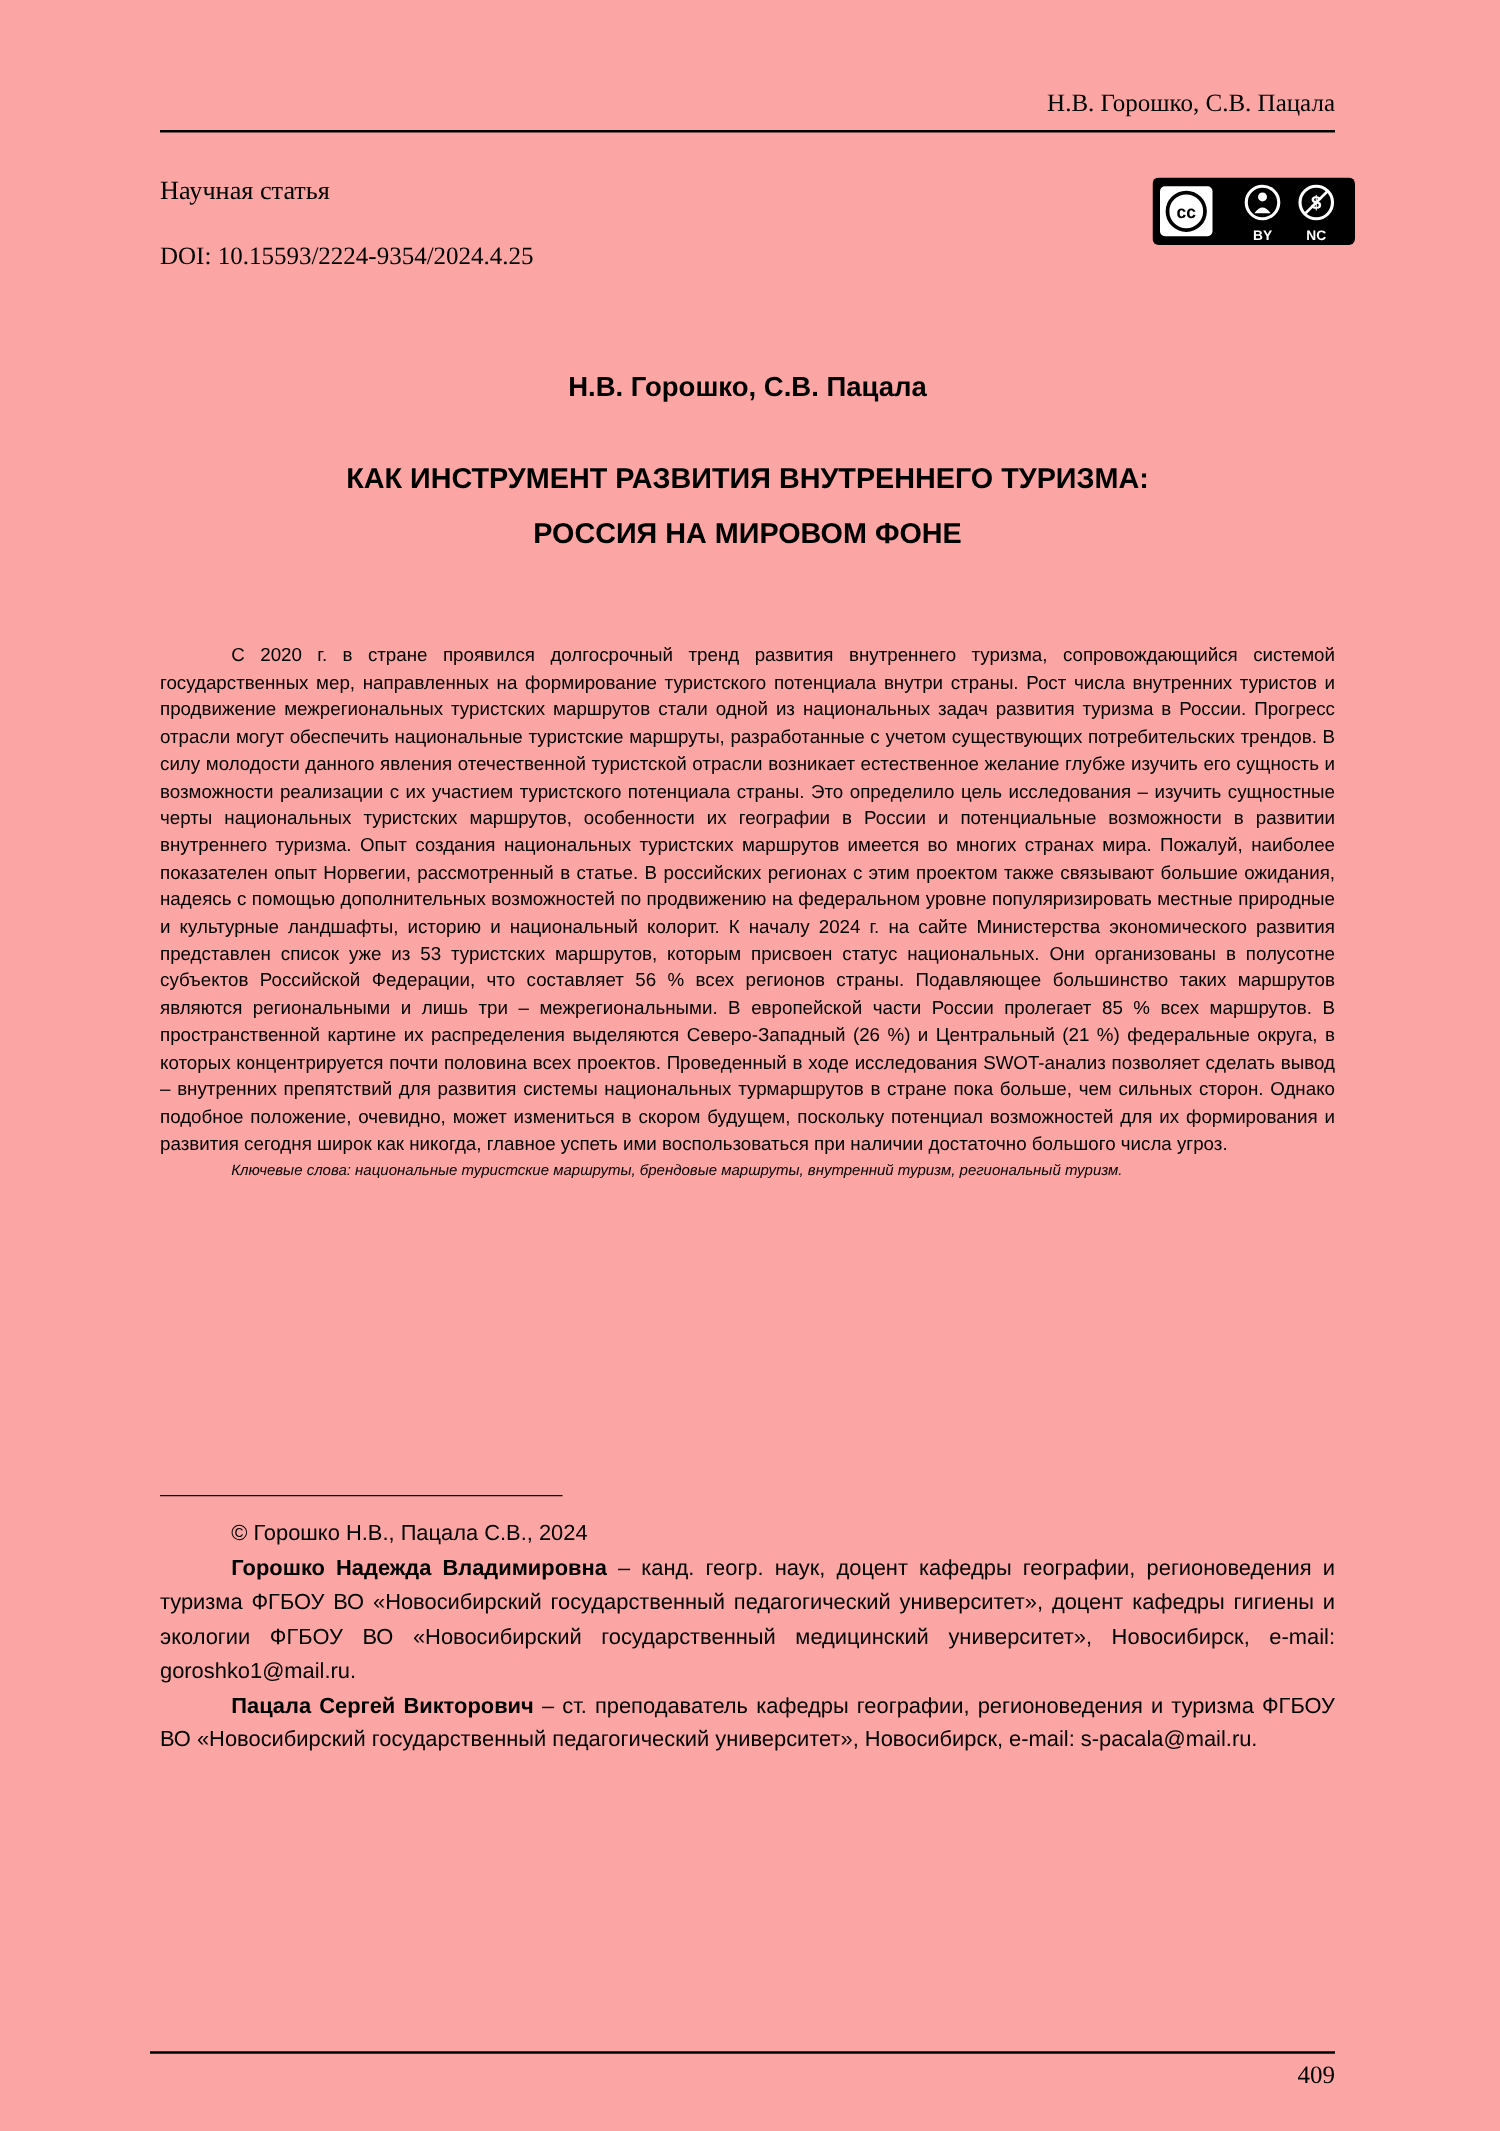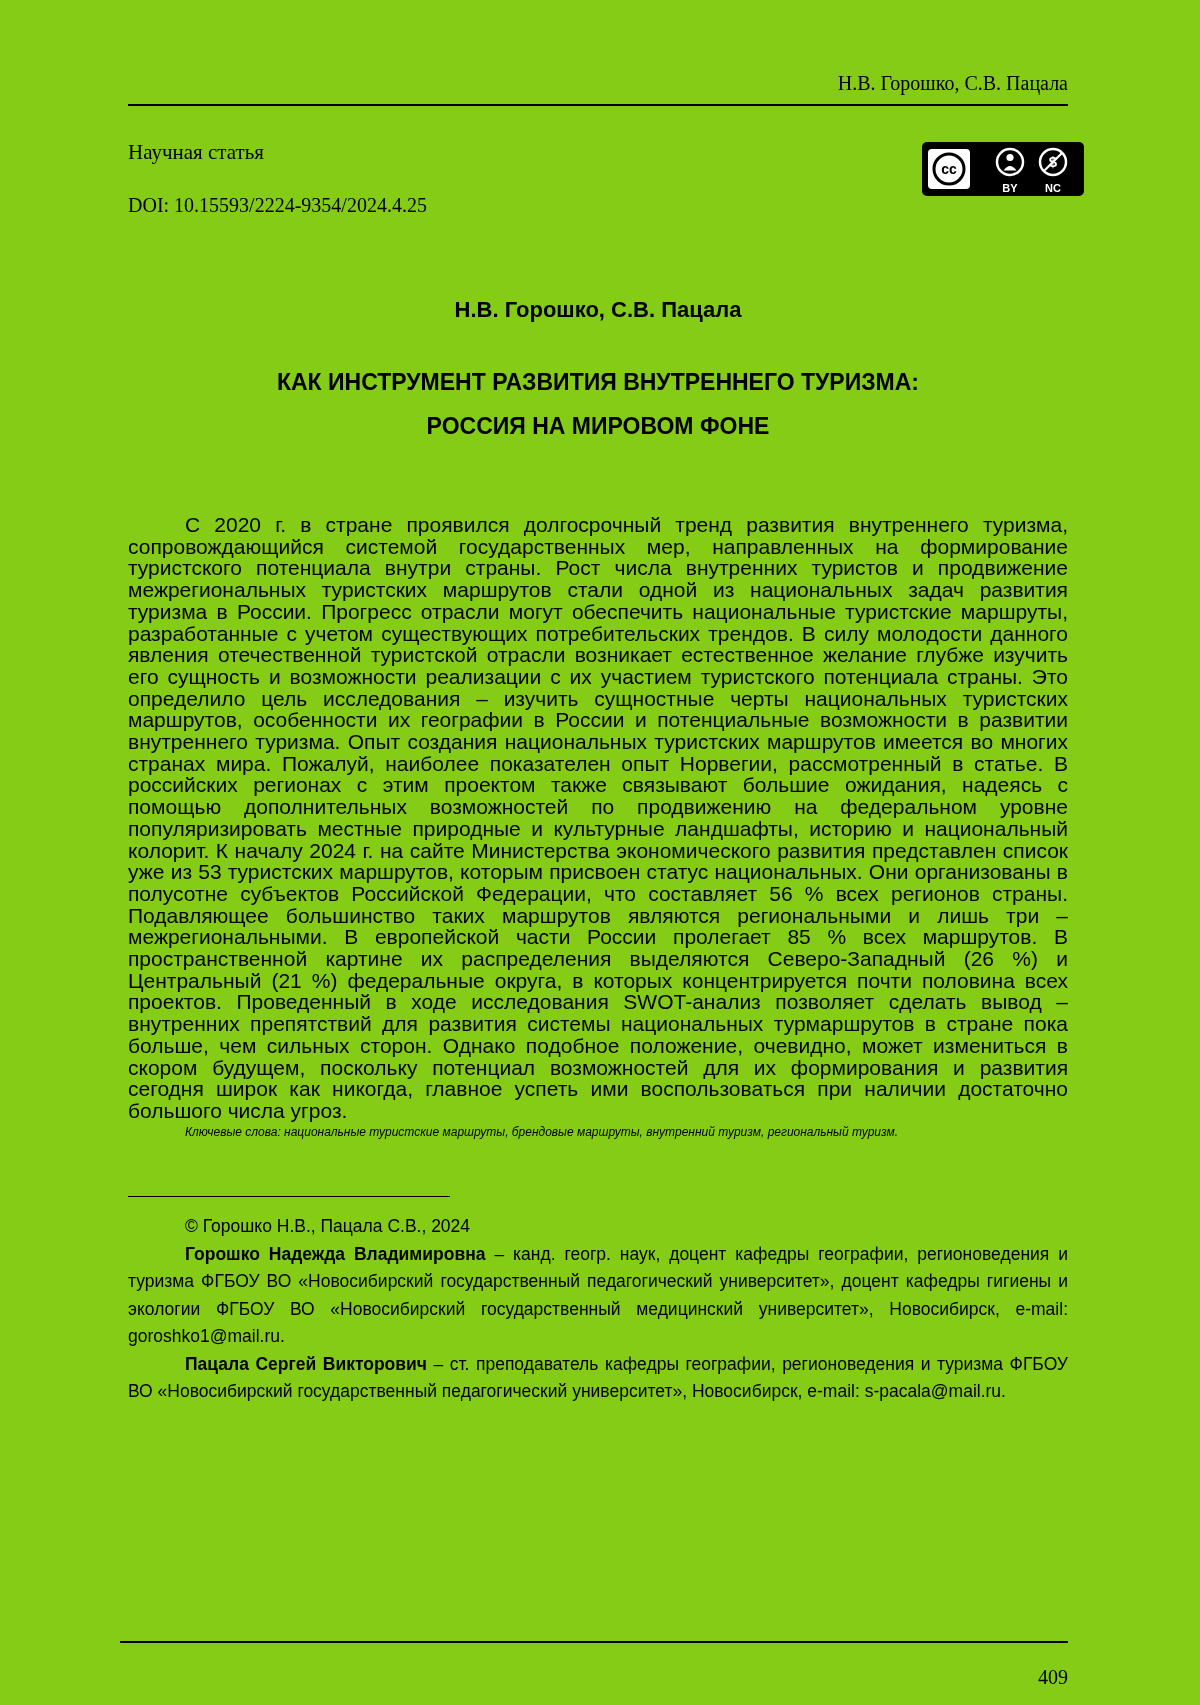--- a/index.html
+++ b/index.html
@@ -1,20 +1,20 @@
 <!DOCTYPE html>
 <html><head>
 <meta charset="utf-8">
 <style>
   * { margin:0; padding:0; box-sizing:border-box; }
   html,body { background:#ffffff; }
   .page {
     position:relative;
     width:1200px; height:1705px;
-    background:#84cc16; color:#000000;
+    background:#fca5a5; color:#000000;
     font-family:"Liberation Sans", sans-serif;
     overflow:hidden;
   }
   .serif { font-family:"Liberation Serif", serif; }
 
   .running-head {
     position:absolute; top:72px; left:128px; right:132px;
     text-align:right;
     font-family:"Liberation Serif", serif;
     font-size:20px;
@@ -37,42 +37,42 @@
   }
 
   .title {
     position:absolute; top:360px; left:128px; right:132px;
     text-align:center; font-size:23px; font-weight:bold; line-height:44px;
   }
   .title-line { display:block; }
 
   .abstract-block { position:absolute; top:514px; left:128px; right:132px; }
   .abstract {
-    font-size:21px; line-height:21.7px;
+    font-size:15px; line-height:21.7px;
     text-align:justify; text-indent:57px;
   }
   .keywords {
     font-size:12px; line-height:21.7px;
     text-align:justify; text-indent:57px;
     font-style:italic;
   }
 
   .footnote { position:absolute; top:1196px; left:128px; right:132px; }
   .footnote-rule { width:322px; border-top:1px solid #000; margin-bottom:16px; }
   .fn {
     font-size:17.5px; line-height:27.5px;
     text-align:justify; text-indent:57px;
   }
   .fn.copyright { text-align:left; }
   .fn b { font-weight:bold; }
 
   .page-footer {
     position:absolute; top:1641px; left:120px; right:132px;
     border-top:2px solid #000;
-    text-align:right; padding-top:23px;
+    text-align:right; padding-top:6px;
     font-family:"Liberation Serif", serif; font-size:20px;
   }
 </style>
 </head>
 <body>
 
 <div class="page">
 
   <header class="running-head">
     <span>Н.В. Горошко, С.В. Пацала</span>

